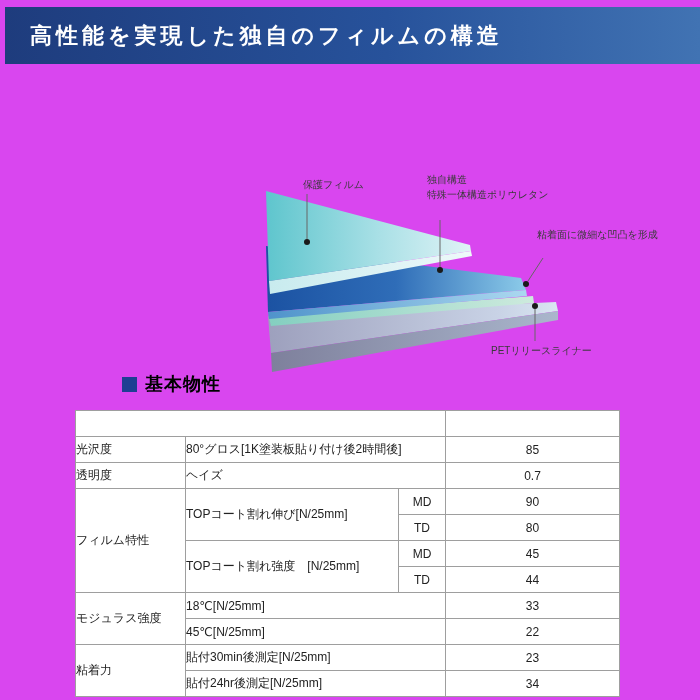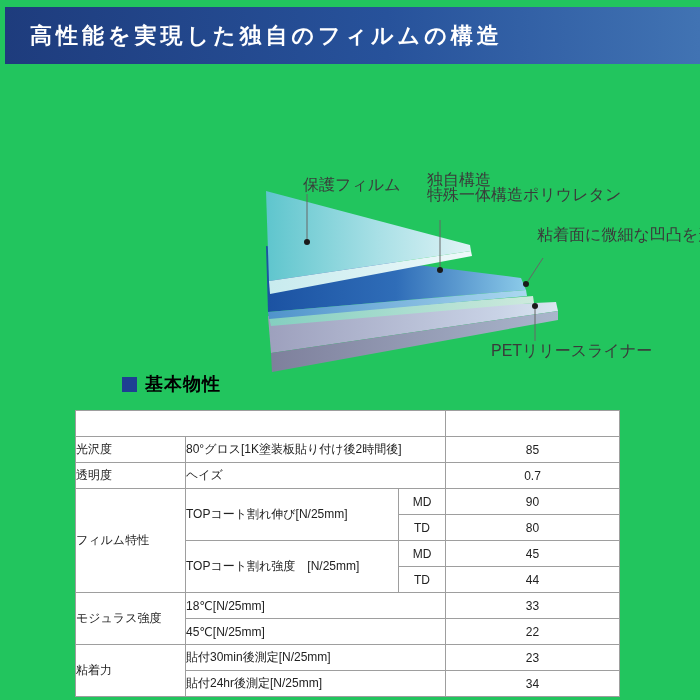--- a/index.html
+++ b/index.html
@@ -1,30 +1,30 @@
 <!DOCTYPE html>
 <html><head>
 <meta charset="utf-8">
 <style>
   html,body{margin:0;padding:0;background:#ffffff;}
-  .page{position:relative;width:700px;height:700px;background:#22c55e;overflow:hidden;
+  .page{position:relative;width:700px;height:700px;background:#d946ef;overflow:hidden;
         font-family:"Liberation Sans","DejaVu Sans",sans-serif;color:#1a1a1a;}
 
   
   .banner{position:absolute;left:5px;top:7px;width:695px;height:57px;
           background:linear-gradient(90deg,#1e3c7d 0%,#27529b 55%,#4173b3 100%);}
   .banner h1{margin:0;padding-left:25px;line-height:57px;font-size:22px;font-weight:bold;
              letter-spacing:4px;color:#ffffff;font-family:"DejaVu Serif","Liberation Serif",serif;}
 
   
   .intro{position:absolute;left:8px;top:72px;width:665px;font-size:16.5px;line-height:33px;color:#1b1b1b;}
 
   
   .diagram-svg{position:absolute;left:0;top:0;width:700px;height:700px;pointer-events:none;}
-  .dlabel{position:absolute;font-size:16px;line-height:15px;color:#3a3a3a;white-space:nowrap;}
+  .dlabel{position:absolute;font-size:10px;line-height:15px;color:#3a3a3a;white-space:nowrap;}
 
   
   .sec{position:absolute;left:74px;top:372px;display:flex;align-items:center;margin-left:48px;}
   .sec .sq{width:15px;height:15px;background:#1e3f93;margin-right:8px;display:inline-block;}
   .sec .txt{font-size:18px;font-weight:bold;color:#000;letter-spacing:1px;}
 
   
   table.props{position:absolute;left:75px;top:410px;border-collapse:collapse;table-layout:fixed;
               width:544px;font-size:12px;color:#222;background:#fff;}
   table.props td{border:1px solid #9e9e9e;height:25px;padding:0;background:#fff;}

